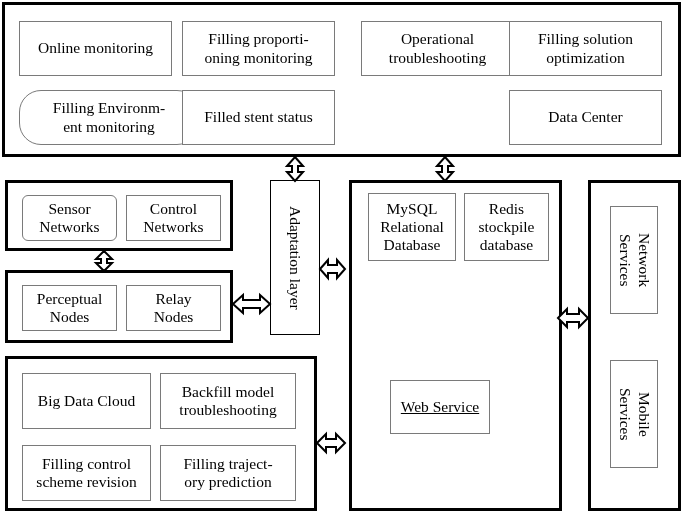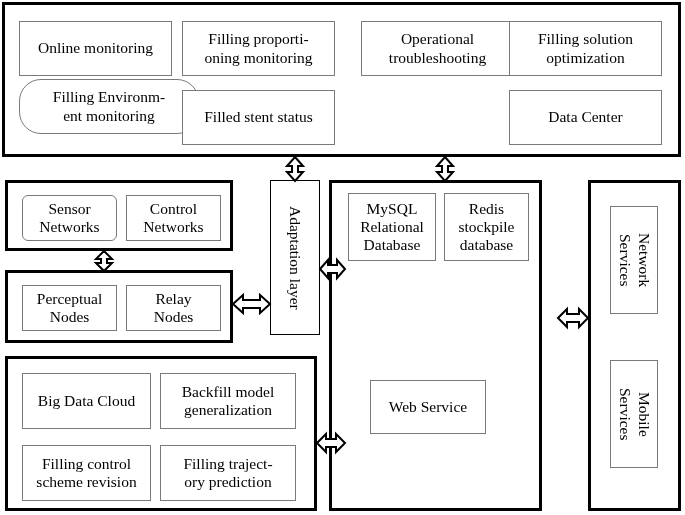--- a/index.html
+++ b/index.html
@@ -78,21 +78,21 @@
 
   <div class="panel" style="left:2px; top:2px; width:679px; height:155px;">
     <div class="box" style="left:14px; top:16px; width:153px; height:55px;">Online monitoring</div>
     <div class="box" style="left:177px; top:16px; width:153px; height:55px; white-space:pre-line;">Filling proporti-
 oning monitoring</div>
     <div class="box" style="left:356px; top:16px; width:153px; height:55px; white-space:pre-line;">Operational
 troubleshooting</div>
     <div class="box" style="left:504px; top:16px; width:153px; height:55px; white-space:pre-line;">Filling solution
 optimization</div>
 
-    <div class="box" style="left:14px; top:74px; width:180px; height:55px; white-space:pre-line;border-radius:22px;">Filling Environm-
+    <div class="box" style="left:14px; top:85px; width:180px; height:55px; white-space:pre-line;border-radius:22px;">Filling Environm-
 ent monitoring</div>
     <div class="box" style="left:177px; top:85px; width:153px; height:55px;">Filled stent status</div>
     <div class="box" style="left:504px; top:85px; width:153px; height:55px;">Data Center</div>
   </div>
 
   <div class="panel" style="left:5px; top:180px; width:228px; height:71px;">
     <div class="box" style="left:14px; top:12px; width:95px; height:46px; white-space:pre-line;border-radius:6px;">Sensor
 Networks</div>
     <div class="box" style="left:118px; top:12px; width:95px; height:46px; white-space:pre-line;">Control
 Networks</div>
@@ -101,39 +101,39 @@
   <div class="panel" style="left:5px; top:270px; width:228px; height:73px;">
     <div class="box" style="left:14px; top:12px; width:95px; height:46px; white-space:pre-line;">Perceptual
 Nodes</div>
     <div class="box" style="left:118px; top:12px; width:95px; height:46px; white-space:pre-line;">Relay
 Nodes</div>
   </div>
 
   <div class="panel" style="left:5px; top:356px; width:312px; height:155px;">
     <div class="box" style="left:14px; top:14px; width:129px; height:56px;">Big Data Cloud</div>
     <div class="box" style="left:152px; top:14px; width:136px; height:56px; white-space:pre-line;">Backfill model
-generalization</div>
+troubleshooting</div>
     <div class="box" style="left:14px; top:86px; width:129px; height:56px; white-space:pre-line;">Filling control
 scheme revision</div>
     <div class="box" style="left:152px; top:86px; width:136px; height:56px; white-space:pre-line;">Filling traject-
 ory prediction</div>
   </div>
 
   <div class="framebox" style="left:270px; top:180px; width:50px; height:155px;">
     <span class="vert-text">Adaptation layer</span>
   </div>
 
-  <div class="panel" style="left:329px; top:180px; width:213px; height:331px;">
+  <div class="panel" style="left:349px; top:180px; width:213px; height:331px;">
     <div class="box" style="left:16px; top:10px; width:88px; height:68px; white-space:pre-line;">MySQL
 Relational
 Database</div>
     <div class="box" style="left:112px; top:10px; width:85px; height:68px; white-space:pre-line;">Redis
 stockpile
 database</div>
-    <div class="box" style="left:38px; top:197px; width:116px; height:54px;">Web Service</div>
+    <div class="box" style="left:38px; top:197px; width:100px; height:54px;text-decoration:underline;">Web Service</div>
   </div>
 
   <div class="panel" style="left:588px; top:180px; width:93px; height:331px;">
     <div class="box" style="left:19px; top:23px; width:48px; height:108px;">
       <span class="vert-text">Network
 Services</span>
     </div>
     <div class="box" style="left:19px; top:177px; width:48px; height:108px;">
       <span class="vert-text">Mobile
 Services</span>

